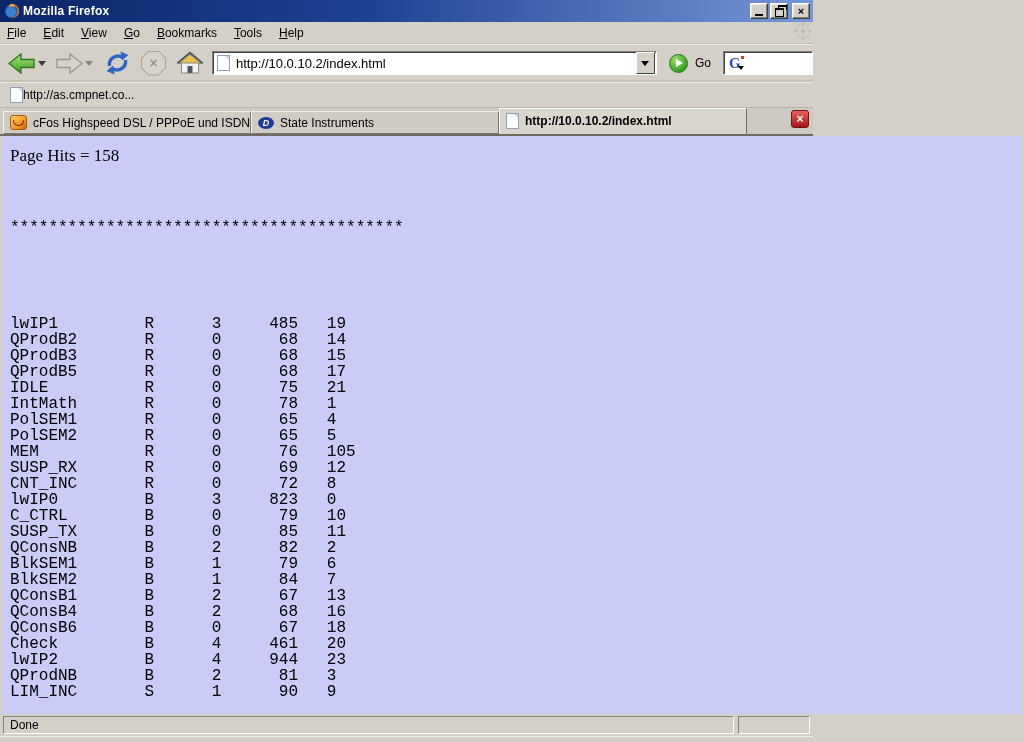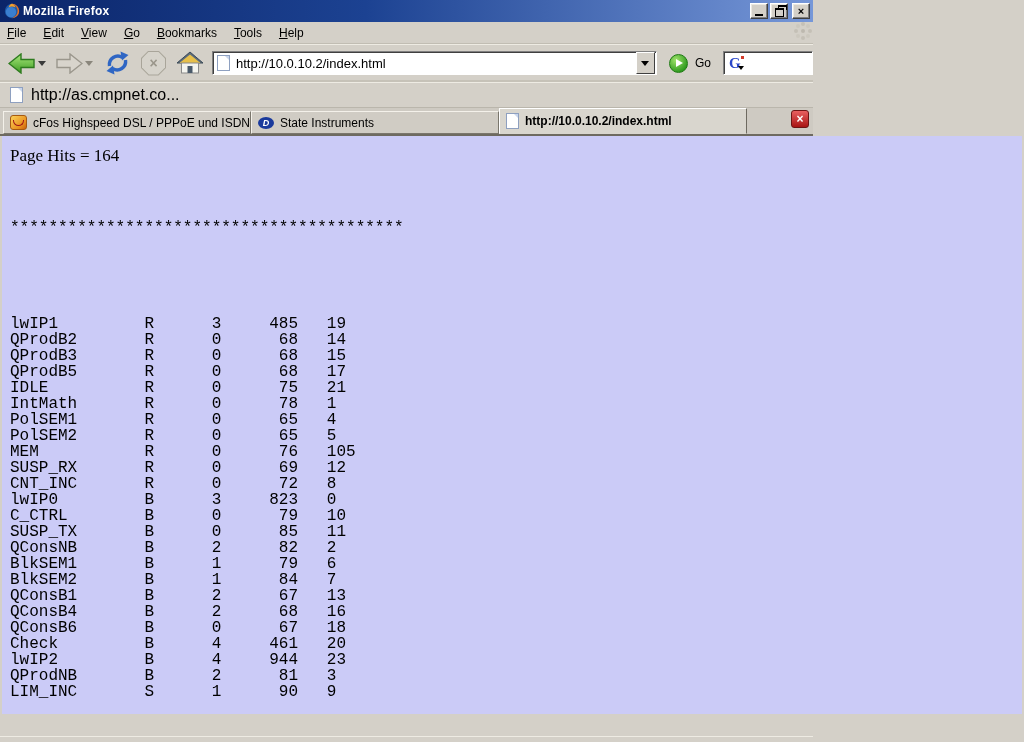--- a/index.html
+++ b/index.html
@@ -58,21 +58,21 @@
   
   .navbtn svg{display:block;}
   .stop-oct{width:25px;height:25px;background:#a9a59a;clip-path:polygon(30% 0,70% 0,100% 30%,100% 70%,70% 100%,30% 100%,0 70%,0 30%);
     display:flex;align-items:center;justify-content:center;}
   .stop-oct .inner{width:23px;height:23px;background:#d6d3cb;clip-path:polygon(30% 0,70% 0,100% 30%,100% 70%,70% 100%,30% 100%,0 70%,0 30%);
     display:flex;align-items:center;justify-content:center;font-size:14px;font-weight:bold;color:#9a968b;}
 
   
   .bookmarksbar{position:absolute;top:82px;left:0;width:100%;height:26px;background:#d4d0c8;
     display:flex;align-items:center;box-shadow:inset 0 1px 0 #eeebe3,inset 0 -1px 0 #bab6ac;}
-  .bookmark{display:flex;align-items:center;gap:8px;margin-left:10px;font-size:16px;color:#000;}
+  .bookmark{display:flex;align-items:center;margin-left:10px;font-size:12px;color:#000;}
 
   
   .tabbar{position:absolute;top:108px;left:0;width:100%;height:28px;background:#cecac2;
     border-bottom:2px solid #6e6a60;box-sizing:border-box;display:flex;align-items:flex-end;padding-left:3px;position:absolute;}
   .tab{width:248px;height:23px;box-sizing:border-box;background:#d0ccc4;border:1px solid;border-color:#f4f1ea #7a766c #7a766c #f4f1ea;
     display:flex;align-items:center;gap:6px;padding:0 6px;font-size:12px;color:#000;overflow:hidden;white-space:nowrap;}
   .tab.active{height:26px;background:#d9d6ce;font-weight:bold;border-color:#fff #6e6a60 #d9d6ce #fff;}
   .tabicon{flex:0 0 auto;display:inline-block;}
   .tabicon.cfos{width:15px;height:13px;border-radius:3px;background:linear-gradient(135deg,#fbd25a,#e8901e 70%,#c85f10);border:1px solid #a65a10;position:relative;}
   .tabicon.cfos::after{content:"";position:absolute;left:2px;top:4px;width:9px;height:5px;border:1px solid #a01818;border-top:none;border-radius:0 0 6px 6px;}
@@ -218,23 +218,29 @@
           <span class="doc-icon"></span>
           <span>http://10.0.10.2/index.html</span>
         </div>
       </span>
     <div class="tab-close">
         <span>×</span>
       </div>
   </div>
 
   <div class="content">
-    <div class="hits">Page Hits = 164</div>
+    <div class="hits">Page Hits = 158</div>
     <div class="mono">
       <div class="line" id="table-divider">*****************************************</div>
       <div class="line">&nbsp;</div>
       <span id="table-rows"><div class="line"><span>lwIP1         </span><span>R</span><span>      3</span><span>     485</span><span>   19</span></div><div class="line"><span>QProdB2       </span><span>R</span><span>      0</span><span>      68</span><span>   14</span></div><div class="line"><span>QProdB3       </span><span>R</span><span>      0</span><span>      68</span><span>   15</span></div><div class="line"><span>QProdB5       </span><span>R</span><span>      0</span><span>      68</span><span>   17</span></div><div class="line"><span>IDLE          </span><span>R</span><span>      0</span><span>      75</span><span>   21</span></div><div class="line"><span>IntMath       </span><span>R</span><span>      0</span><span>      78</span><span>   1</span></div><div class="line"><span>PolSEM1       </span><span>R</span><span>      0</span><span>      65</span><span>   4</span></div><div class="line"><span>PolSEM2       </span><span>R</span><span>      0</span><span>      65</span><span>   5</span></div><div class="line"><span>MEM           </span><span>R</span><span>      0</span><span>      76</span><span>   105</span></div><div class="line"><span>SUSP_RX       </span><span>R</span><span>      0</span><span>      69</span><span>   12</span></div><div class="line"><span>CNT_INC       </span><span>R</span><span>      0</span><span>      72</span><span>   8</span></div><div class="line"><span>lwIP0         </span><span>B</span><span>      3</span><span>     823</span><span>   0</span></div><div class="line"><span>C_CTRL        </span><span>B</span><span>      0</span><span>      79</span><span>   10</span></div><div class="line"><span>SUSP_TX       </span><span>B</span><span>      0</span><span>      85</span><span>   11</span></div><div class="line"><span>QConsNB       </span><span>B</span><span>      2</span><span>      82</span><span>   2</span></div><div class="line"><span>BlkSEM1       </span><span>B</span><span>      1</span><span>      79</span><span>   6</span></div><div class="line"><span>BlkSEM2       </span><span>B</span><span>      1</span><span>      84</span><span>   7</span></div><div class="line"><span>QConsB1       </span><span>B</span><span>      2</span><span>      67</span><span>   13</span></div><div class="line"><span>QConsB4       </span><span>B</span><span>      2</span><span>      68</span><span>   16</span></div><div class="line"><span>QConsB6       </span><span>B</span><span>      0</span><span>      67</span><span>   18</span></div><div class="line"><span>Check         </span><span>B</span><span>      4</span><span>     461</span><span>   20</span></div><div class="line"><span>lwIP2         </span><span>B</span><span>      4</span><span>     944</span><span>   23</span></div><div class="line"><span>QProdNB       </span><span>B</span><span>      2</span><span>      81</span><span>   3</span></div><div class="line"><span>LIM_INC       </span><span>S</span><span>      1</span><span>      90</span><span>   9</span></div></span>
     </div>
   </div>
 
+  <div class="statusbar">
+    <div class="status-panel main">
+      <span>Done</span>
+    </div>
+    <div class="status-panel grip"></div>
+  </div>
   <div class="bottomstrip"></div>
 
 </div>
 
 </body></html>

